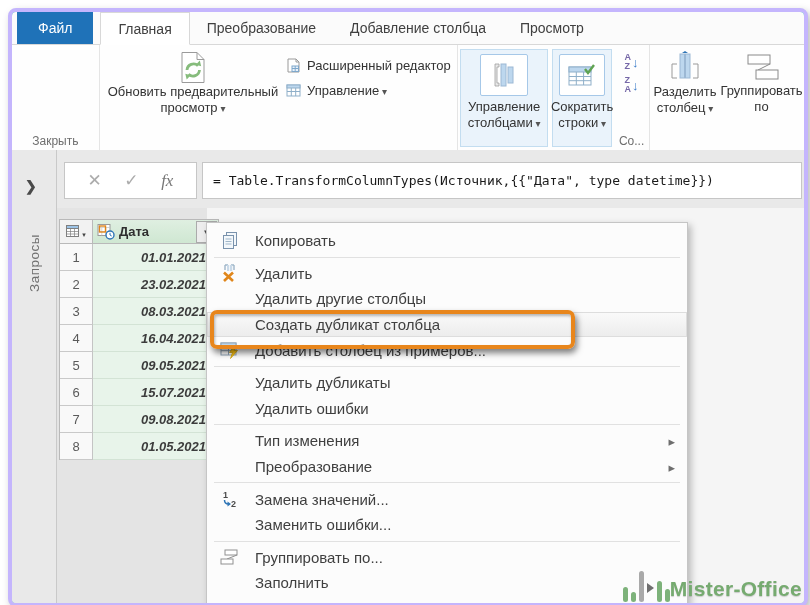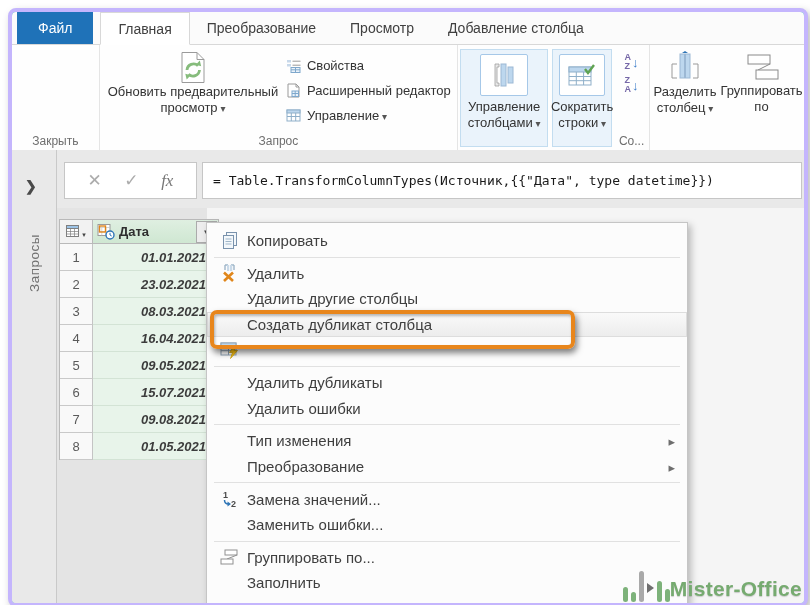--- a/index.html
+++ b/index.html
@@ -50,21 +50,21 @@
   .colhdr{width:126px;background:linear-gradient(#DFEFE1,#CFE7D2);padding-left:4px;gap:4px;cursor:pointer;position:relative}
   .colhdr .cname{font-size:13px;font-weight:bold;color:#2E2E2E}
   .filterbtn{position:absolute;right:1px;top:1px;width:19px;height:20px;background:#EDEDED;border:1px solid #ABABAB;display:flex;align-items:center;justify-content:center;font-size:8px;color:#444;cursor:pointer}
   .ncell{box-sizing:border-box;width:33px;height:27px;background:#F9F9F9;border-right:1px solid #C4C4C4;border-bottom:1px solid #C9C9C9;display:flex;align-items:center;justify-content:center;font-size:13px;color:#5A5A5A;cursor:pointer}
   .dcell{box-sizing:border-box;width:126px;height:27px;background:#E8F4EA;border-right:1px solid #C9C9C9;border-bottom:1px solid #D3E3D5;display:flex;align-items:center;justify-content:flex-end;padding-right:12px;font-size:13px;font-weight:bold;font-style:italic;color:#3C3C3C;cursor:pointer}
 
   
   .menu{position:absolute;left:149px;top:14px;width:482px;box-sizing:border-box;background:#FCFCFC;border:1px solid #C5C5C5;box-shadow:3px 3px 7px rgba(0,0,0,.25);padding:5px 0 8px 0;z-index:10}
   .mi{height:25.6px;display:flex;align-items:center;padding:0 6px 0 8px;font-size:15px;color:#3F3F3F;cursor:pointer;position:relative}
   .mi .mic{width:28px;display:flex;justify-content:center;align-items:center;flex:none}
-  .mi .mlbl{margin-left:4px;white-space:nowrap}
+  .mi .mlbl{margin-left:12px;white-space:nowrap}
   .mi .subarr{margin-left:auto;margin-right:6px}
   .subarr::after{content:"▸";color:#6E6E6E;font-size:13px}
   .msep{height:1px;background:#E1E1E1;margin:3px 7px}
   .mi-hl{background:linear-gradient(#FAFAFA,#ECECEC);box-shadow:inset 0 0 0 1px #DDDDDD}
   .orange-box{position:absolute;left:3px;top:87px;width:357px;height:31px;border:4px solid #E8861C;border-radius:7px;box-shadow:2px 4px 6px rgba(0,0,0,.5),inset 1px 2px 3px rgba(0,0,0,.28);z-index:12;pointer-events:none}
 
   
   .wm{position:absolute;right:8px;bottom:3px;display:flex;align-items:flex-end;gap:0;z-index:30}
   .wm .bars{display:flex;align-items:flex-end;gap:3px}
   .wm .bar{width:5px;border-radius:2.5px}
@@ -75,22 +75,22 @@
 </style>
 </head>
 <body>
 
 <div class="window">
 
   <div class="tabbar">
     <div class="tab tab-file">Файл</div>
     <div class="tab tab-active">Главная</div>
     <div class="tab">Преобразование</div>
+    <div class="tab">Добавление столбца</div>
     <div class="tab">Просмотр</div>
-    <div class="tab">Добавление столбца</div>
   </div>
 
   <div class="ribbon">
 
     <div class="rg" style="width:88px">
       <div class="glabel">Закрыть</div>
     </div>
 
     <div class="rg" style="width:360px">
       <div class="bb" style="width:176px">
@@ -102,54 +102,40 @@
             <path d="M21.5 19 a6.5 6.5 0 0 1 -11 4.2" stroke="#86BC7C" stroke-width="2.8" fill="none"></path>
             <path d="M21.8 9.6 l1.4 5.6 -5.4 -1.4 z" fill="#86BC7C"></path>
             <path d="M8.7 28.4 l-1.4 -5.6 5.4 1.4 z" fill="#86BC7C"></path>
           </svg>
         </span>
         <span class="drop">Обновить предварительный просмотр</span>
       </div>
       <div class="smcol">
         <div class="smbtn">
           <span>
-            <svg width="15" height="14" viewBox="0 0 15 14">
-              <rect x="1" y="1" width="4" height="2.5" fill="#C7D8EA"></rect>
-                <path d="M6.5 2.2 h8" stroke="#9A9A9A"></path>
-              <rect x="1" y="5" width="4" height="2.5" fill="#C7D8EA"></rect>
-                <path d="M6.5 6.2 h8" stroke="#9A9A9A"></path>
-              <rect x="5" y="8.5" width="9" height="5" fill="#EAF2FA" stroke="#7FA8CC"></rect>
-              <path d="M5 10.8 h9 M9.5 8.5 v5" stroke="#7FA8CC"></path>
-            </svg>
-          </span>
-          <span>Свойства</span>
-        </div>
-        <div class="smbtn">
-          <span>
             <svg width="15" height="15" viewBox="0 0 15 15">
               <path d="M2 1 h8 l3 3 v10 h-11 z" fill="#FFFFFF" stroke="#9A9A9A"></path>
               <path d="M10 1 v3 h3" fill="none" stroke="#9A9A9A"></path>
               <rect x="6" y="8" width="6.5" height="5.5" fill="#EAF2FA" stroke="#7FA8CC"></rect>
               <path d="M6 10.5 h6.5 M9.2 8 v5.5" stroke="#7FA8CC"></path>
             </svg>
           </span>
           <span>Расширенный редактор</span>
         </div>
         <div class="smbtn">
           <span>
             <svg width="15" height="13" viewBox="0 0 15 13">
               <rect x="1" y="1" width="13" height="11" fill="#FFFFFF" stroke="#8FAFC9"></rect>
               <rect x="1" y="1" width="13" height="3" fill="#BDD7EE" stroke="#8FAFC9"></rect>
               <path d="M1 7.5 h13 M5.3 4 v8 M9.7 4 v8" stroke="#8FAFC9"></path>
             </svg>
           </span>
           <span class="drop">Управление</span>
         </div>
       </div>
-      <div class="glabel">Запрос</div>
     </div>
 
     <div class="rg" style="width:92px;border-right:none;padding-bottom:3px">
       <div class="bluebtn" style="width:88px;height:98px">
         <span class="icbox" style="width:46px;height:40px">
           <svg width="26" height="26" viewBox="0 0 26 26">
             <path d="M4 2 h4 v3 h-2 v16 h2 v3 h-4 z" fill="#E8E8E8" stroke="#A0A0A0" stroke-width="0.8"></path>
             <rect x="10" y="2" width="5" height="22" fill="#BDD7EE" stroke="#9CB8D4"></rect>
             <rect x="17" y="5" width="5" height="16" fill="#BDD7EE" stroke="#9CB8D4"></rect>
           </svg>
@@ -324,20 +310,21 @@
         </div>
         <div class="mi">
           <span class="mic">
             <svg width="19" height="18" viewBox="0 0 19 18">
               <rect x="1" y="2" width="15" height="12" fill="#FFFFFF" stroke="#8FA3B5"></rect>
               <rect x="1" y="2" width="15" height="3.5" fill="#BDD7EE" stroke="#8FA3B5"></rect>
               <path d="M8.5 5.5 v8.5 M1 9.7 h15" stroke="#8FA3B5"></path>
               <path d="M14 5 l-4.5 6.5 h3 l-2 6 7 -8 h-3.5 l2.5 -4.5 z" fill="#FFC20E" stroke="#C79B00" stroke-width="0.7"></path>
             </svg>
           </span>
+          <span class="mlbl">Добавить столбец из примеров...</span>
         </div>
         <div class="msep"></div>
         <div class="mi">
           <span class="mic"></span>
           <span class="mlbl">Удалить дубликаты</span>
         </div>
         <div class="mi">
           <span class="mic"></span>
           <span class="mlbl">Удалить ошибки</span>
         </div>

